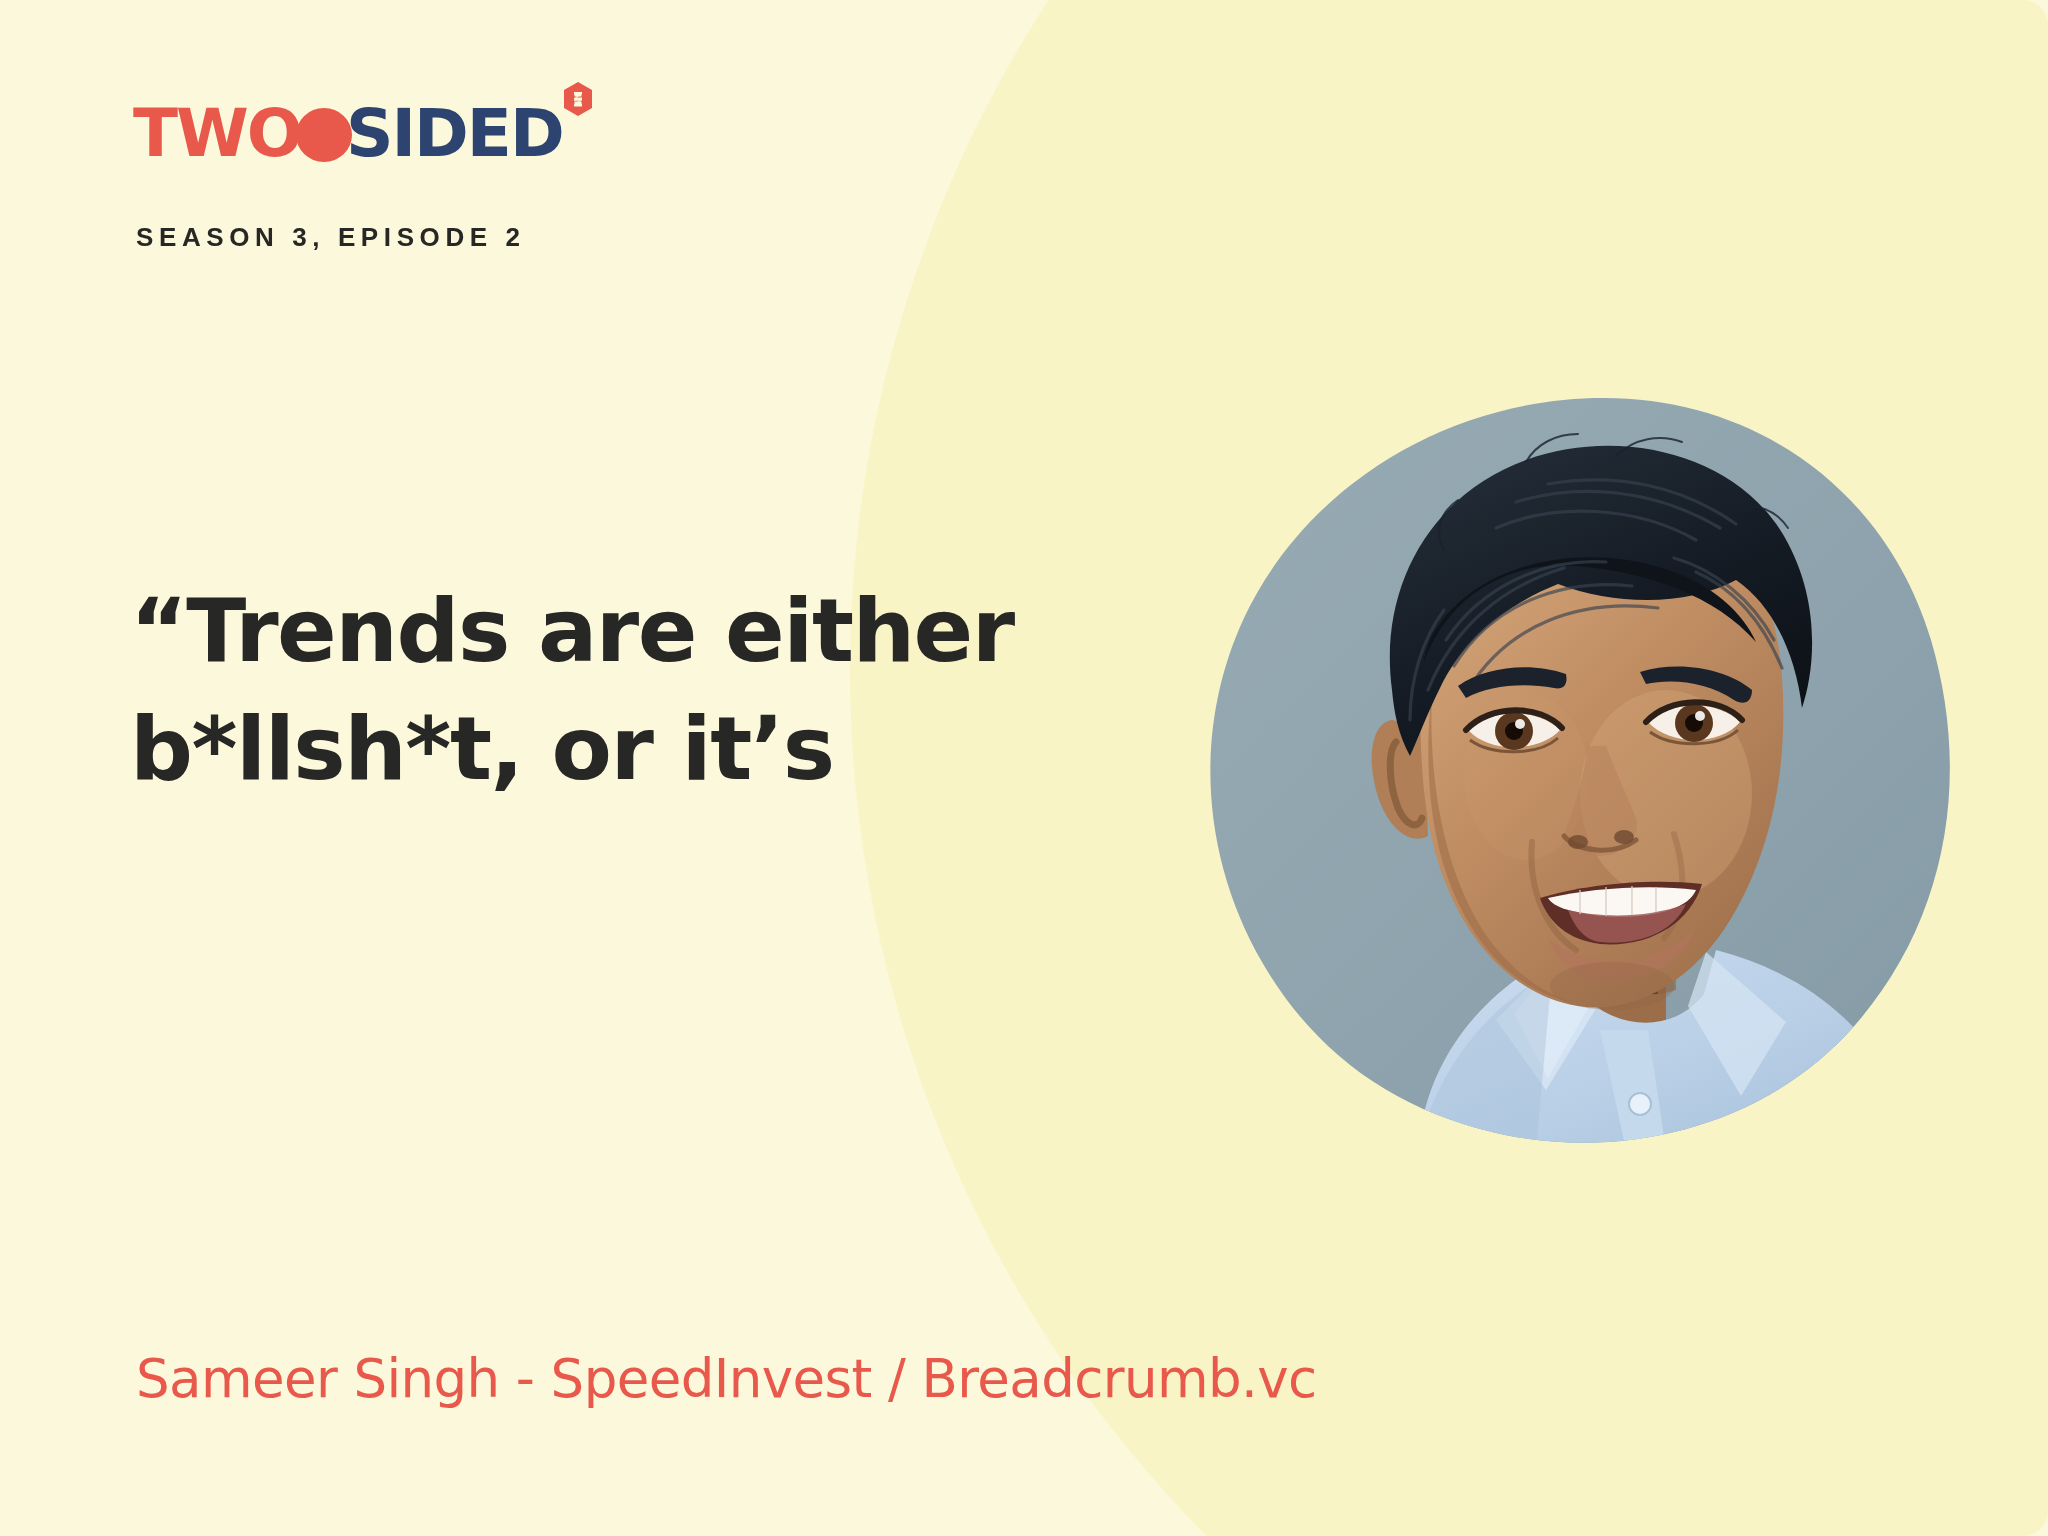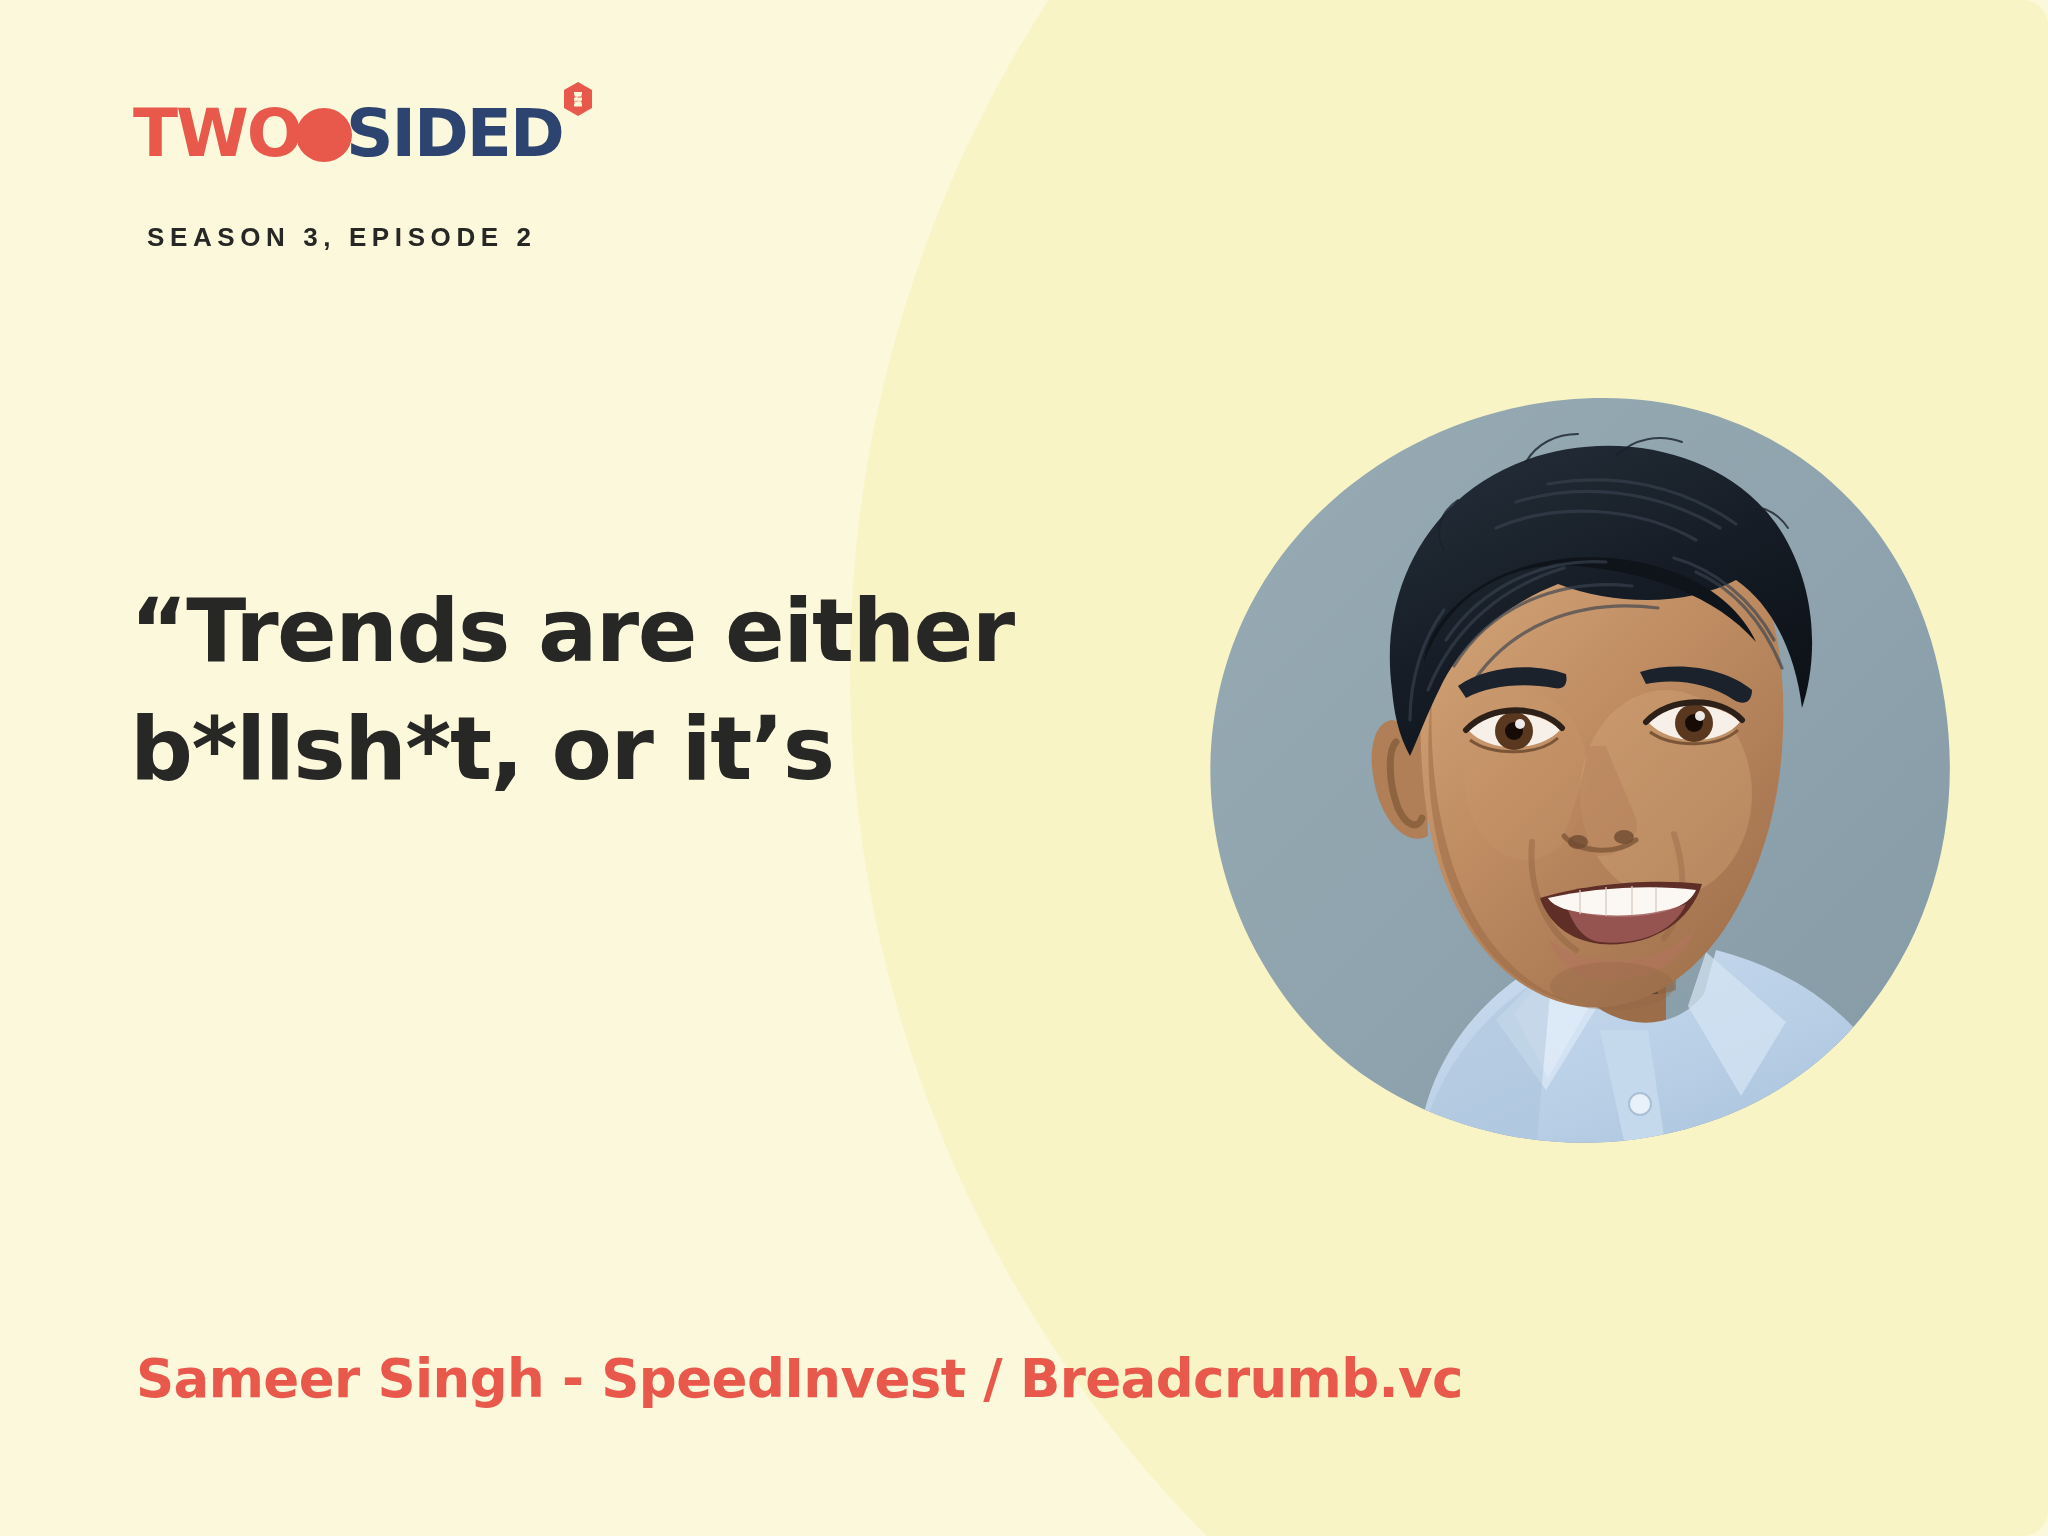--- a/index.html
+++ b/index.html
@@ -89,21 +89,20 @@
     position: absolute;
     left: 136px;
     top: 222px;
     font-family: "Liberation Sans", sans-serif;
     font-weight: 700;
     font-size: 26px;
     letter-spacing: 5.6px;
     color: #272726;
     z-index: 6;
     white-space: nowrap;
-    margin-left: 11px;
   }
 
   
   .quote {
     position: absolute;
     left: 130px;
     top: 572px;
     width: 1000px;
     z-index: 6;
   }
@@ -116,21 +115,21 @@
     color: #272726;
     white-space: pre;
   }
 
   
   .attribution {
     position: absolute;
     left: 136px;
     top: 1348px;
     font-family: "DejaVu Sans", sans-serif;
-    font-weight: 700;
+    font-weight: 400;
     font-size: 53px;
     letter-spacing: -0.6px;
     color: #E8584B;
     z-index: 6;
     white-space: nowrap;
   }
 
   
   .portrait {
     position: absolute;

